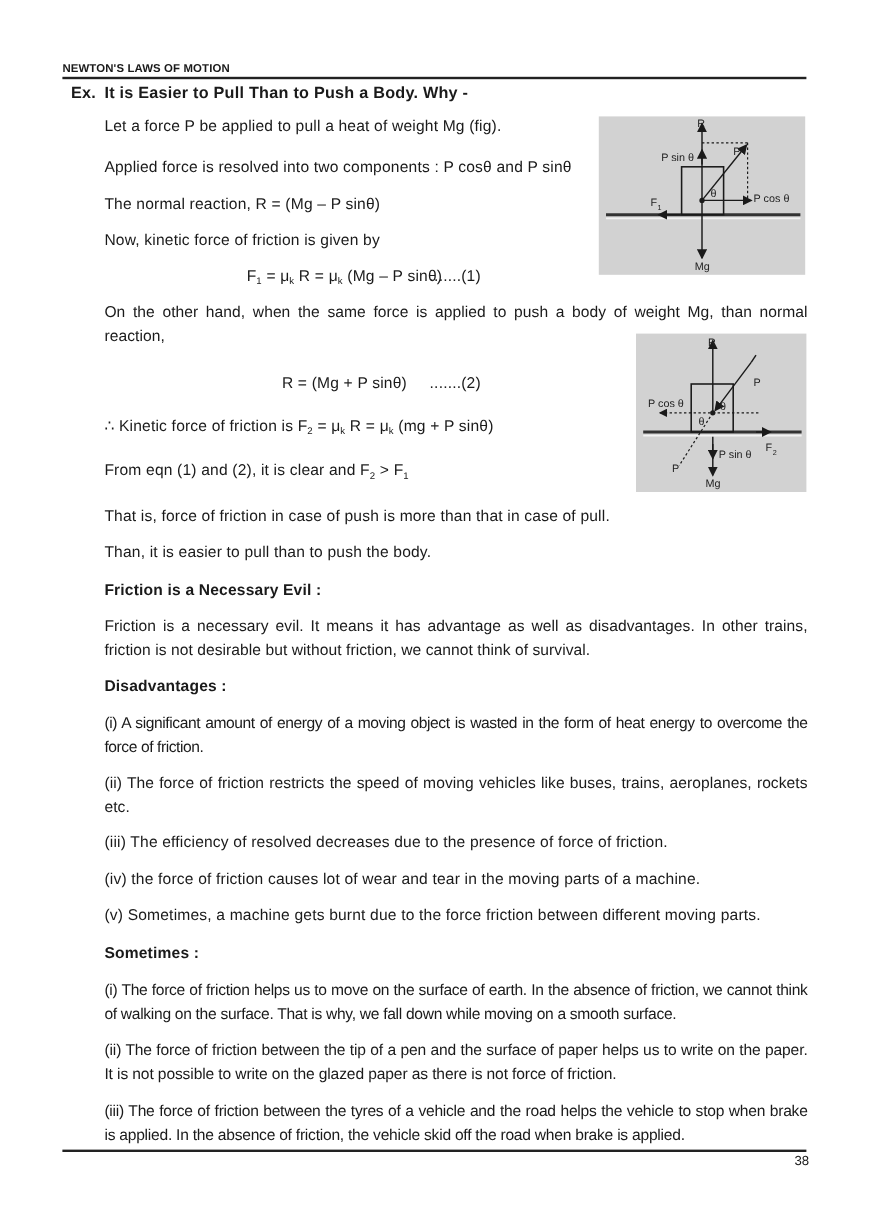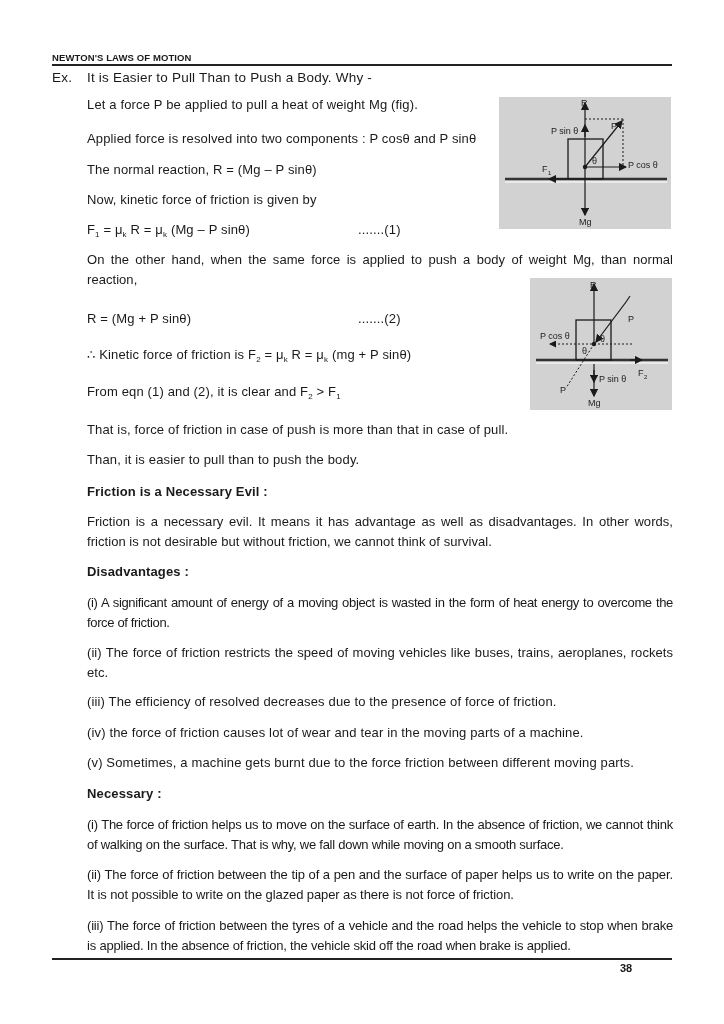--- a/index.html
+++ b/index.html
@@ -1,28 +1,28 @@
 <!DOCTYPE html>
 <html><head>
 <meta charset="utf-8">
 <style>
   html, body { margin: 0; padding: 0; background: #ffffff; }
   body {
     width: 724px; height: 1024px; position: relative; overflow: hidden;
     font-family: "Liberation Sans", sans-serif; color: #1a1a1a;
   }
-  .abs { position: absolute; }
+  .abs { position: absolute; text-align: center; }
   .running-head {
     left: 52px; top: 52px; font-size: 9.5px; font-weight: bold; letter-spacing: 0.1px;
   }
   .rule-top { left: 52px; top: 64px; width: 620px; height: 1.5px; background: #222; }
   .rule-bottom { left: 52px; top: 958px; width: 620px; height: 1.5px; background: #222; }
-  .page-num { left: 620px; top: 962px; font-size: 11px; font-weight: bold; }
+  .page-num { left: 662px; top: 962px; font-size: 11px; font-weight: normal; }
   .ex-title {
-    left: 52px; top: 70px; font-size: 13.5px; font-weight: normal; letter-spacing: 0.2px;
+    left: 52px; top: 70px; font-size: 13.5px; font-weight: bold; letter-spacing: 0.2px;
   }
   .ex-title .ex-label { display: inline-block; width: 35px; }
   .line { left: 87px; font-size: 13px; white-space: nowrap; letter-spacing: 0.15px; }
   .para { left: 87px; width: 586px; font-size: 13px; line-height: 20px; text-align: justify; letter-spacing: 0.05px; }
   .bold { font-weight: bold; }
   .eqn-tag { position: absolute; left: 358px; }
   sub { font-size: 8px; vertical-align: -3px; }
   .diagram { background: #d2d2d2; }
   .diagram svg { display: block; }
   .dlabel { font-family: "Liberation Sans", sans-serif; font-size: 9px; fill: #222; }
@@ -133,28 +133,28 @@
     <text class="dlabel" x="108" y="98">F</text>
     <text class="dlabel" x="114" y="101" style="font-size:6px">2</text>
     <text class="dlabel" x="58" y="128">Mg</text>
   </svg>
 </div>
 
 <div class="abs line" style="top:422px">That is, force of friction in case of push is more than that in case of pull.</div>
 <div class="abs line" style="top:452px">Than, it is easier to pull than to push the body.</div>
 
 <div class="abs line bold" style="top:484px">Friction is a Necessary Evil :</div>
-<div class="abs para" style="top:512px">Friction is a necessary evil. It means it has advantage as well as disadvantages. In other words, friction is not desirable but without friction, we cannot think of survival.</div>
+<div class="abs para" style="top:512px">Friction is a necessary evil. It means it has advantage as well as disadvantages. In other trains, friction is not desirable but without friction, we cannot think of survival.</div>
 
 <div class="abs line bold" style="top:564px">Disadvantages :</div>
 <div class="abs para" style="top:593px; letter-spacing:-0.35px">(i) A significant amount of energy of a moving object is wasted in the form of heat energy to overcome the force of friction.</div>
 <div class="abs para" style="top:643px">(ii) The force of friction restricts the speed of moving vehicles like buses, trains, aeroplanes, rockets etc.</div>
 <div class="abs line" style="top:694px">(iii) The efficiency of resolved decreases due to the presence of force of friction.</div>
 <div class="abs line" style="top:725px">(iv) the force of friction causes lot of wear and tear in the moving parts of a machine.</div>
 <div class="abs line" style="top:755px">(v) Sometimes, a machine gets burnt due to the force friction between different moving parts.</div>
 
-<div class="abs line bold" style="top:786px">Necessary :</div>
+<div class="abs line bold" style="top:786px">Sometimes :</div>
 <div class="abs para" style="top:815px; letter-spacing:-0.25px">(i) The force of friction helps us to move on the surface of earth. In the absence of friction, we cannot think of walking on the surface. That is why, we fall down while moving on a smooth surface.</div>
 <div class="abs para" style="top:865px; letter-spacing:-0.1px">(ii) The force of friction between the tip of a pen and the surface of paper helps us to write on the paper. It is not possible to write on the glazed paper as there is not force of friction.</div>
 <div class="abs para" style="top:916px; letter-spacing:-0.2px">(iii) The force of friction between the tyres of a vehicle and the road helps the vehicle to stop when brake is applied. In the absence of friction, the vehicle skid off the road when brake is applied.</div>
 
 <div class="abs rule-bottom"></div>
 <div class="abs page-num">38</div>
 
 </body></html>

